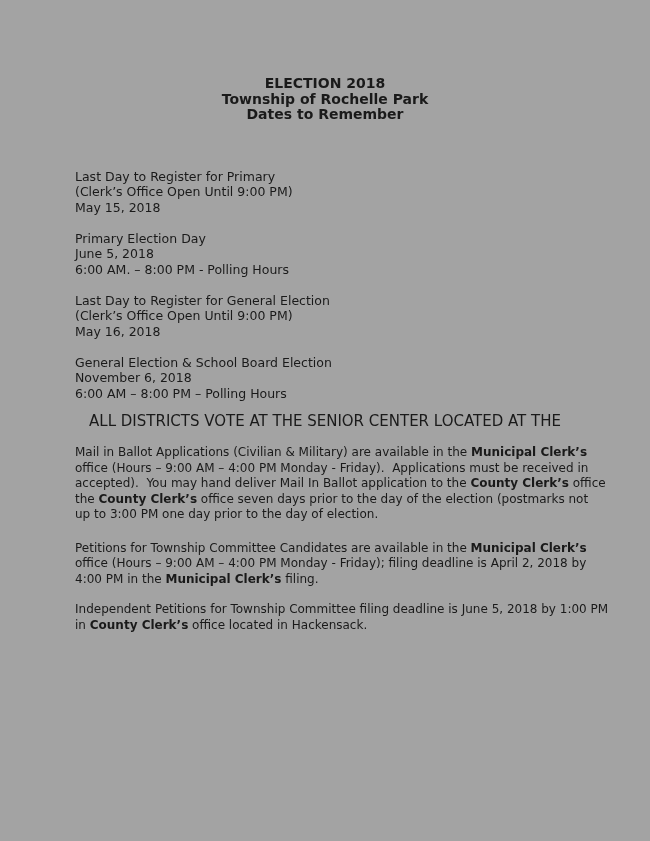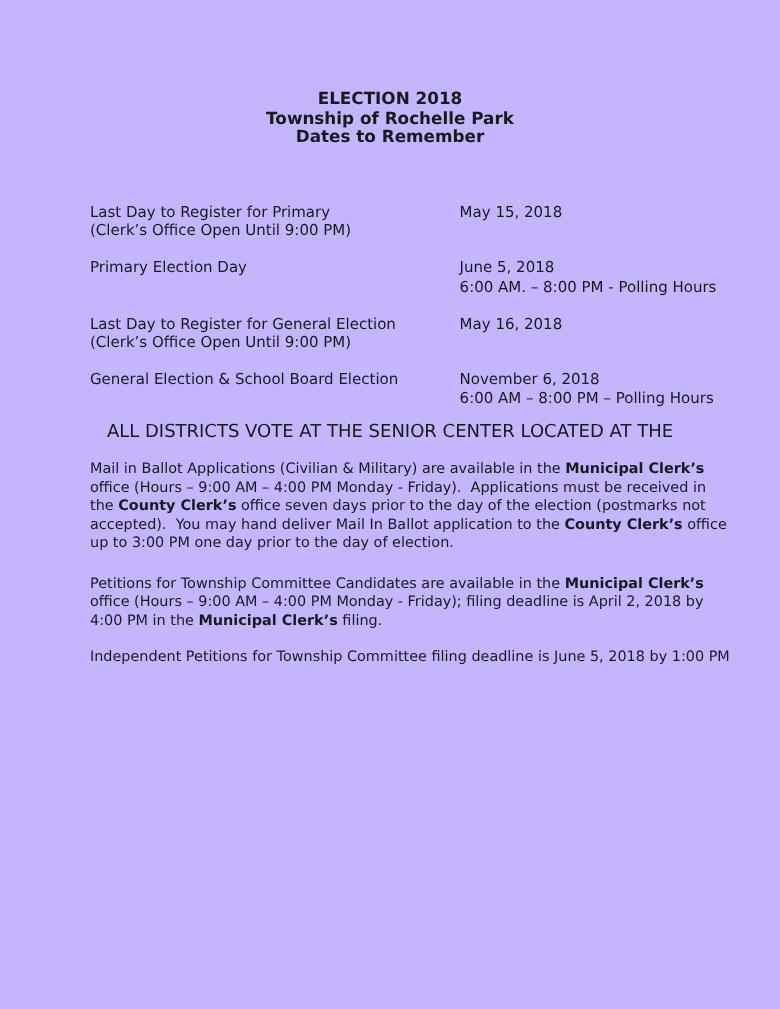--- a/index.html
+++ b/index.html
@@ -1,38 +1,38 @@
 <!DOCTYPE html>
 <html><head>
 <meta charset="utf-8">
 <style>
   html, body { margin: 0; padding: 0; background: #ffffff; }
   .page {
     position: relative;
     width: 650px;
     height: 841px;
-    background: #c4b5fd;
+    background: #a3a3a3;
     overflow: hidden;
     font-family: "DejaVu Sans", "Liberation Sans", sans-serif;
     color: #1a1a1a;
   }
   .title-block {
     padding-top: 76px;
     text-align: center;
     font-weight: bold;
     font-size: 14px;
     line-height: 15.5px;
   }
   .schedule {
     margin-top: 46px;
     padding-left: 75px;
     font-size: 12.5px;
     line-height: 15.5px;
   }
-  .sched-row { display: flex; margin-bottom: 15.5px; }
+  .sched-row { display: flex; margin-bottom: 15.5px; flex-direction: column; }
   .sched-row:last-child { margin-bottom: 0; }
   .sched-label { width: 308px; }
   .notice {
     margin: 11px 18px 0 18px;
     text-align: center;
     font-weight: normal;
     font-size: 15px;
     line-height: 18px;
   }
   .paragraphs {
@@ -106,32 +106,33 @@
   <h2 class="notice">
     <div>ALL DISTRICTS VOTE AT THE SENIOR CENTER LOCATED AT THE</div>
   </h2>
 
   <section class="paragraphs">
 
     <p class="para para-1">
       </p>
       <div class="pline"><span>Mail in Ballot Applications (Civilian &amp; Military) are available in the </span><span class="b">Municipal Clerk’s</span></div>
       <div class="pline"><span>office (Hours – 9:00 AM – 4:00 PM Monday - Friday).  Applications must be received in</span></div>
+      <div class="pline"><span>accepted).  You may hand deliver Mail In Ballot application to the </span><span class="b">County Clerk’s</span><span> office</span></div>
       <div class="pline"><span>the </span><span class="b">County Clerk’s</span><span> office seven days prior to the day of the election (postmarks not</span></div>
-      <div class="pline"><span>accepted).  You may hand deliver Mail In Ballot application to the </span><span class="b">County Clerk’s</span><span> office</span></div>
       <div class="pline"><span>up to 3:00 PM one day prior to the day of election.</span></div>
     <p></p>
 
     <p class="para para-2">
       </p>
       <div class="pline"><span>Petitions for Township Committee Candidates are available in the </span><span class="b">Municipal Clerk’s</span></div>
       <div class="pline"><span>office (Hours – 9:00 AM – 4:00 PM Monday - Friday); filing deadline is April 2, 2018 by</span></div>
       <div class="pline"><span>4:00 PM in the </span><span class="b">Municipal Clerk’s</span><span> filing.</span></div>
     <p></p>
 
     <p class="para para-3">
       </p>
       <div class="pline"><span>Independent Petitions for Township Committee filing deadline is June 5, 2018 by 1:00 PM</span></div>
+      <div class="pline"><span>in </span><span class="b">County Clerk’s</span><span> office located in Hackensack.</span></div>
     <p></p>
 
   </section>
 
 </div>
 
 </body></html>

